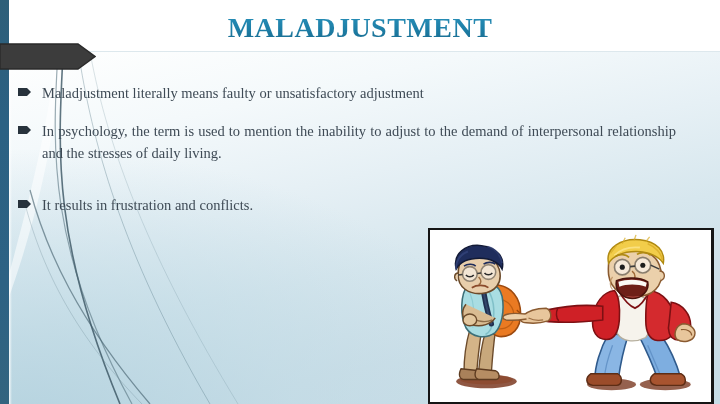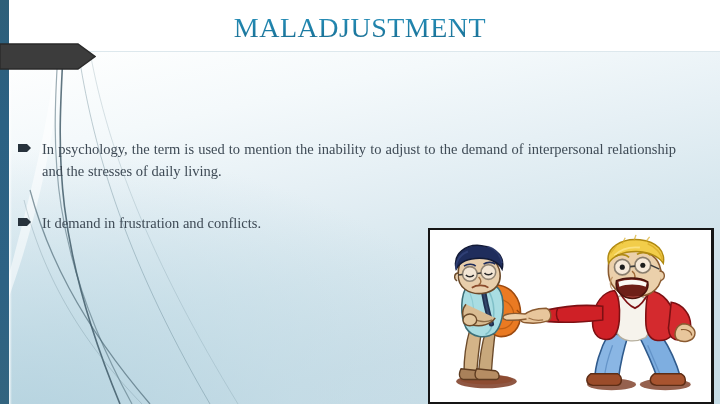--- a/index.html
+++ b/index.html
@@ -75,21 +75,21 @@
     pointer-events: none;
   }
 
   
   .title {
     position: absolute;
     left: 0; top: 12px;
     width: 720px;
     text-align: center;
     font-size: 28px;
-    font-weight: normal;
+    font-weight: bold;
     letter-spacing: .5px;
     color: #1b7fa8;
     background: linear-gradient(180deg, #2a93bd 0%, #1d7ea6 55%, #19678a 100%);
     -webkit-background-clip: text;
     background-clip: text;
     -webkit-text-fill-color: transparent;
     font-family: "Liberation Serif", "DejaVu Serif", serif;
   }
 
   
@@ -117,21 +117,21 @@
     position: absolute;
     left: 0; top: 5px;
     width: 14px; height: 10px;
   }
   .bullet-row .txt {
     display: block;
     font-family: "Liberation Serif", "DejaVu Serif", serif;
     color: #3e4a55;
   }
   .b1 { top: 0; }
-  .b2 .txt { text-align: justify; padding-right: 18px; margin-top: 40px; }
+  .b2 .txt { text-align: justify; padding-right: 18px; }
 
   .row-gap-a { height: 16px; }
   .row-gap-b { height: 16px; }
   .row-gap-c { height: 14px; }
 
   
   .pic-frame {
     position: absolute;
     left: 428px; top: 228px;
     width: 286px; height: 176px;
@@ -172,40 +172,46 @@
 
   <div class="title">MALADJUSTMENT</div>
 
   <svg class="banner" viewBox="0 0 96 29" preserveAspectRatio="none">
     <path d="M 0 2 L 78 2 L 95 14.5 L 78 27 L 0 27 Z" fill="#3c3c3c"></path>
     <path d="M 0 2 L 78 2 L 95 14.5 L 78 27 L 0 27 Z" fill="none" stroke="#2a2a2a" stroke-width="1.4"></path>
   </svg>
 
   <div class="bullets">
 
+    <div class="bullet-row b1">
+      <svg class="mark" viewBox="0 0 14 10">
+        <path d="M 0 1 L 9 1 L 13 5 L 9 9 L 0 9 Z" fill="#27323c"></path>
+      </svg>
+      <span class="txt">Maladjustment literally means faulty or unsatisfactory adjustment</span>
+    </div>
 
     <div class="row-gap-a"></div>
 
     <div class="bullet-row b2">
       <svg class="mark" viewBox="0 0 14 10">
         <path d="M 0 1 L 9 1 L 13 5 L 9 9 L 0 9 Z" fill="#27323c"></path>
       </svg>
       <span class="txt">In psychology, the term is used to mention the inability to adjust to the demand of interpersonal relationship and the stresses of daily living.</span>
     </div>
 
     <div class="row-gap-b"></div>
 
 
     <div class="row-gap-c"></div>
 
     <div class="bullet-row b4">
       <svg class="mark" viewBox="0 0 14 10">
         <path d="M 0 1 L 9 1 L 13 5 L 9 9 L 0 9 Z" fill="#27323c"></path>
       </svg>
-      <span class="txt">It demand in frustration and conflicts.</span>
+      <span class="txt">It results in frustration and conflicts.</span>
     </div>
 
   </div>
 
   <div class="pic-frame">
     <svg class="pic-canvas" viewBox="0 0 286 176" preserveAspectRatio="xMidYMid meet">
       <rect x="0" y="0" width="286" height="176" fill="#ffffff"></rect>
 
       <g>
 

